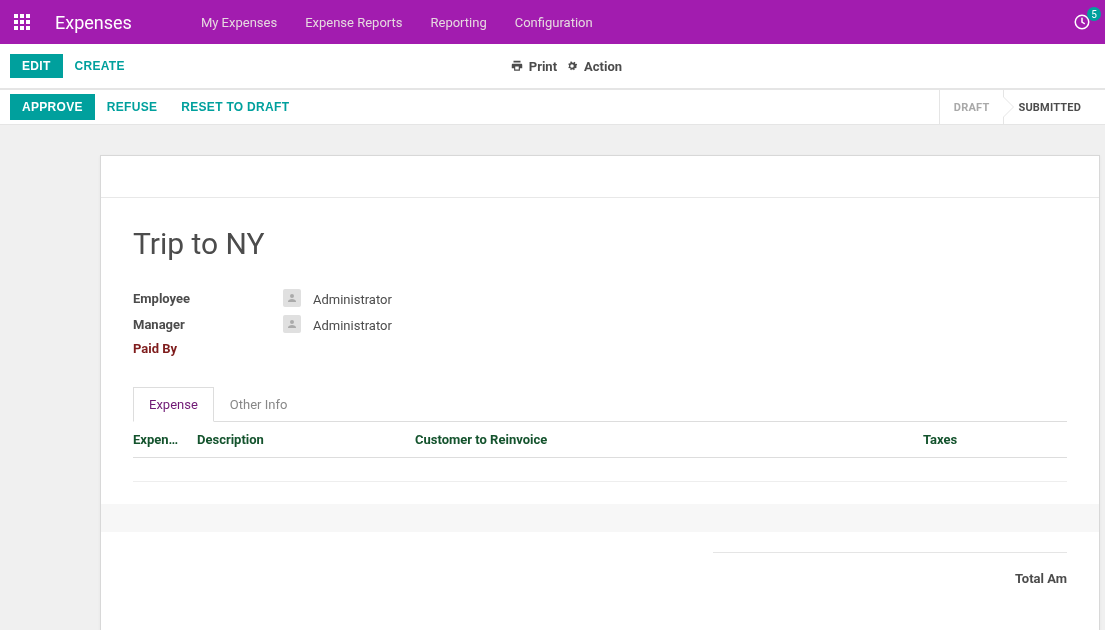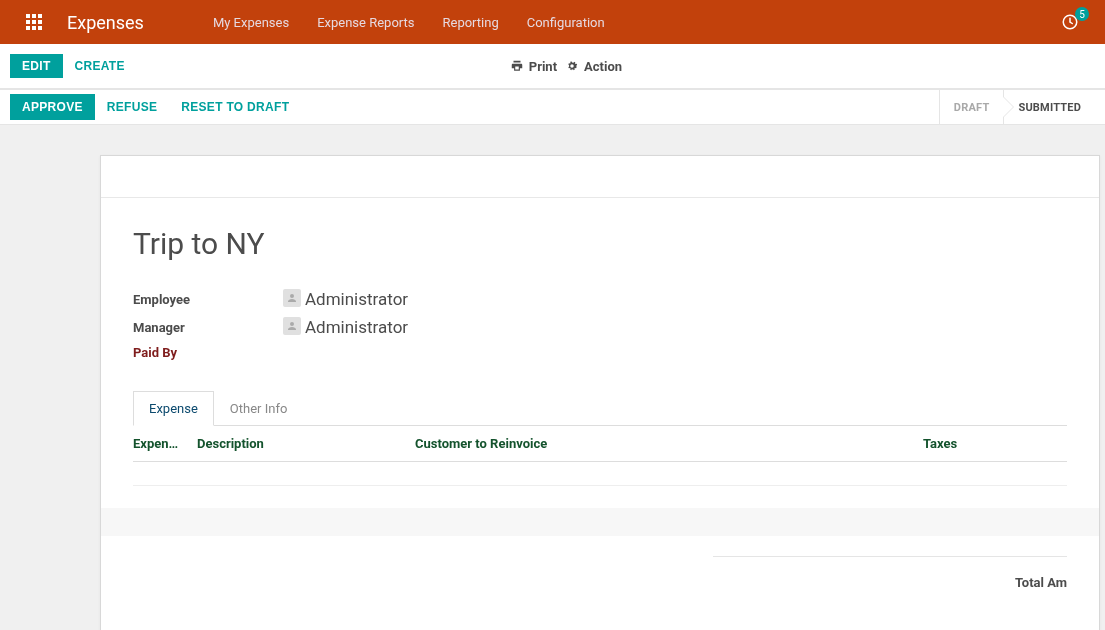--- a/index.html
+++ b/index.html
@@ -1,17 +1,17 @@
 <!DOCTYPE html>
 <html><head>
 <meta charset="utf-8">
 <style>
 *{box-sizing:border-box;margin:0;padding:0}
 body{font-family:-apple-system,BlinkMacSystemFont,"Segoe UI",Roboto,Arial,sans-serif;font-size:13px;color:#4c4c4c;background:#f0f0f0;width:1105px;height:630px;overflow:hidden}
-.topbar{background:#c2410c;height:44px;display:flex;align-items:center;padding:0 26px;color:#fff}
+.topbar{background:#a21caf;height:44px;display:flex;align-items:center;padding:0 14px;color:#fff}
 .apps-icon{display:inline-flex;margin-right:25px}
 .brand{font-size:18px;font-weight:400;margin-right:55px}
 .nav{display:flex;gap:0;flex:1}
 .nav a{color:#e6d9e0;text-decoration:none;font-size:13px;padding:0 14px;cursor:pointer}
 .rings{margin-left:auto;display:flex;align-items:center;position:relative}
 .rings svg{width:18px;height:18px}
 .badge{position:absolute;top:-6px;right:-10px;background:#00a09d;color:#fff;border-radius:10px;font-size:10px;min-width:14px;height:14px;display:flex;align-items:center;justify-content:center;padding:0 3px}
 .control-panel{background:#fff;border-bottom:1px solid #e5e5e5;padding:10px 10px 0}
 .breadcrumb{font-size:18px;color:#4c4c4c;margin-bottom:12px;padding-left:0}
 .breadcrumb .root{color:#4c4c4c;cursor:pointer}
@@ -32,26 +32,26 @@
 .step:last-child::after,.step:last-child::before{display:none}
 .step.active{color:#4c4c4c;font-weight:700}
 .sheet-wrap{padding:0;display:flex;justify-content:flex-start}
 .sheet{background:#fff;border:1px solid #d8d8d8;margin-left:100px;margin-top:30px;width:1000px;min-height:500px;box-shadow:0 1px 3px rgba(0,0,0,.05)}
 .sheet-ribbon{height:42px;border-bottom:1px solid #e8e8e8}
 .sheet-body{padding:28px 32px 0}
 .sheet-title{font-size:30px;font-weight:400;color:#4c4c4c;margin-bottom:28px}
 .field-row{display:flex;align-items:center;margin-bottom:8px}
 .field-label{width:150px;font-size:13px;font-weight:700;color:#4c4c4c}
 .field-label.muted{color:#7f1d1d}
-.field-val{display:flex;align-items:flex-start;gap:4px;font-size:17px;color:#4c4c4c}
+.field-val{display:flex;align-items:flex-end;gap:12px;font-size:13px;color:#4c4c4c}
 .avatar{width:18px;height:18px;background:#e0e0e0;border-radius:2px;display:inline-flex;align-items:center;justify-content:center}
 .avatar svg{width:12px;height:12px;fill:#aaa}
 .tabs{display:flex;margin-top:30px;border-bottom:1px solid #ddd}
 .tab{padding:9px 15px;font-size:13px;color:#888;border:1px solid transparent;border-bottom:none;cursor:pointer;position:relative;top:1px}
-.tab.active{color:#0c4a6e;border-color:#ddd;background:#fff;border-bottom:1px solid #fff}
+.tab.active{color:#701a75;border-color:#ddd;background:#fff;border-bottom:1px solid #fff}
 .list-head{display:flex;padding:10px 0;border-bottom:1px solid #ddd;font-size:13px;font-weight:700;color:#14532d}
 .col-a{width:64px;overflow:hidden;text-overflow:ellipsis;white-space:nowrap}
 .col-b{width:218px}
 .col-c{width:508px}
 .col-d{width:120px}
 .list-body{height:24px;background:#fff;border-bottom:1px solid #eee}
 .list-gap{height:22px;background:#fff}
 .greyband{height:28px;background:#f7f7f7;margin:0 -32px}
 .total-row{display:flex;justify-content:flex-end;padding:18px 0 0;border-top:1px solid #e5e5e5;margin-top:20px;margin-left:580px}
 .total-row .lbl{font-weight:700;font-size:13px;color:#4c4c4c;white-space:nowrap}

